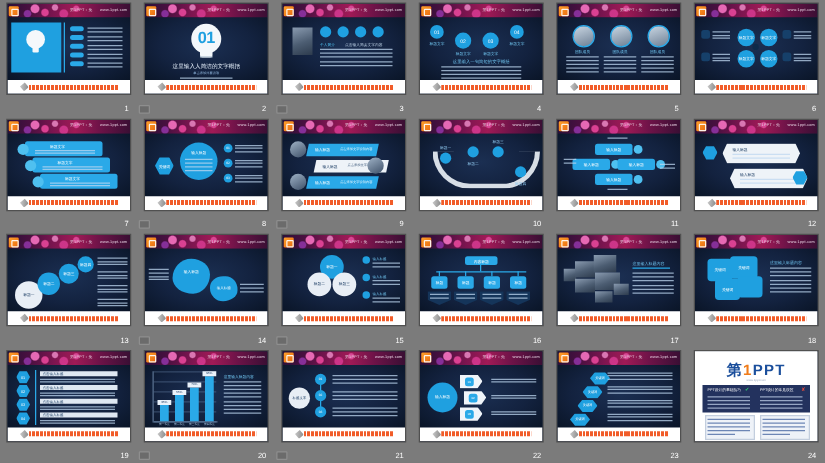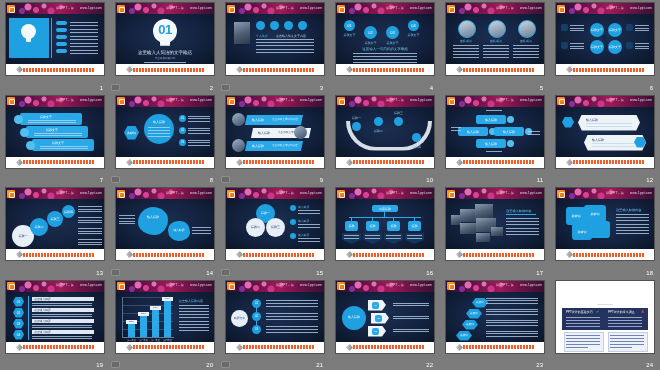--- a/index.html
+++ b/index.html
@@ -906,20 +906,21 @@
           <div class="ftr-pen"></div>
           <div class="ftr-bar" title="第1PPT模板网-WWW.1PPT.COM-PPT模板下载"></div>
         </div>
       </div>
       <div class="pagenum">23</div>
     </div>
     <div class="cell">
       <div class="thumb">
         <div class="body" style="left:0;top:0;width:98px;height:72px;background:#fff;"></div>
         <div class="s24">
+          <div class="brand"><span class="c1">第</span><span class="c2">1</span><span class="c3">PPT</span></div>
           <div class="brandsub">www.1ppt.com</div>
           <div class="panel"></div>
           <div class="ph" style="left:10px;top:29px;">PPT设计的基础技巧</div>
           <div class="ph" style="left:52px;top:29px;">PPT设计的常见误区</div>
           <div class="ok" style="left:40px;top:29px;">✔</div>
           <div class="no" style="left:85px;top:29px;">✘</div>
           <div class="pline" style="left:10px;top:36px;width:34px;"></div>
           <div class="pline" style="left:52px;top:36px;width:34px;"></div>
           <div class="pline" style="left:10px;top:39px;width:34px;"></div>
           <div class="pline" style="left:52px;top:39px;width:34px;"></div>

